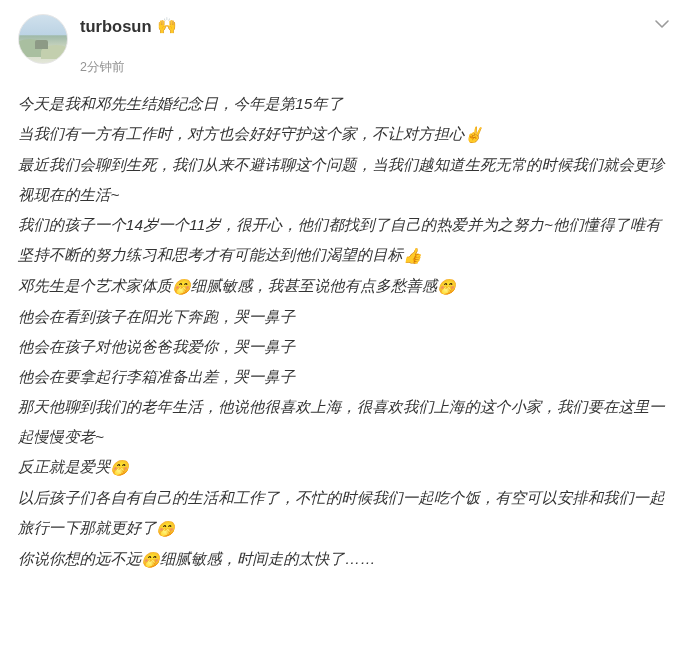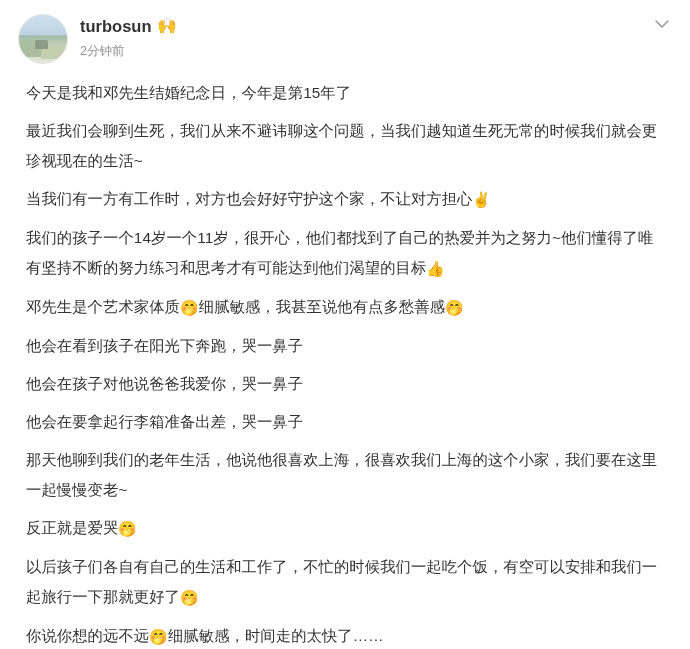--- a/index.html
+++ b/index.html
@@ -75,21 +75,21 @@
     font-size: 16.5px;
     font-weight: bold;
     color: #333333;
     line-height: 20px;
   }
   .name-emoji {
     font-size: 16px;
     line-height: 18px;
   }
   .timestamp {
-    margin-top: 7px;
+    margin-top: 23px;
     font-size: 12.5px;
     color: #939393;
     line-height: 16px;
   }
   .chevron {
     position: absolute;
     top: 14px;
     right: 18px;
     width: 20px;
     height: 20px;
@@ -97,21 +97,22 @@
   }
   .chevron svg { display: block; }
   .content {
     margin-top: 14px;
     font-size: 15.3px;
     line-height: 30px;
     color: #333333;
     letter-spacing: 0.1px;
   }
   .content p {
-    margin: 8px;
+    margin: 0;
+    font-style: italic;
   }
   .emoji {
     font-size: 15px;
     vertical-align: -1px;
   }
 </style>
 </head>
 <body>
 
 <div class="post">
@@ -132,22 +133,22 @@
   </div>
 
   <div class="chevron">
     <svg width="20" height="20" viewBox="0 0 20 20">
       <path d="M4 7 L10 13 L16 7" fill="none" stroke="#9b9b9b" stroke-width="1.6" stroke-linecap="round" stroke-linejoin="round"></path>
     </svg>
   </div>
 
   <div class="content">
     <p><span>今天是我和邓先生结婚纪念日，今年是第15年了</span></p>
+    <p><span>当我们有一方有工作时，对方也会好好守护这个家，不让对方担心</span><span class="emoji">✌</span></p>
     <p><span>最近我们会聊到生死，我们从来不避讳聊这个问题，当我们越知道生死无常的时候我们就会更珍视现在的生活~</span></p>
-    <p><span>当我们有一方有工作时，对方也会好好守护这个家，不让对方担心</span><span class="emoji">✌</span></p>
     <p><span>我们的孩子一个14岁一个11岁，很开心，他们都找到了自己的热爱并为之努力~他们懂得了唯有坚持不断的努力练习和思考才有可能达到他们渴望的目标</span><span class="emoji">👍</span></p>
     <p><span>邓先生是个艺术家体质</span><span class="emoji">🤭</span><span>细腻敏感，我甚至说他有点多愁善感</span><span class="emoji">🤭</span></p>
     <p><span>他会在看到孩子在阳光下奔跑，哭一鼻子</span></p>
     <p><span>他会在孩子对他说爸爸我爱你，哭一鼻子</span></p>
     <p><span>他会在要拿起行李箱准备出差，哭一鼻子</span></p>
     <p><span>那天他聊到我们的老年生活，他说他很喜欢上海，很喜欢我们上海的这个小家，我们要在这里一起慢慢变老~</span></p>
     <p><span>反正就是爱哭</span><span class="emoji">🤭</span></p>
     <p><span>以后孩子们各自有自己的生活和工作了，不忙的时候我们一起吃个饭，有空可以安排和我们一起旅行一下那就更好了</span><span class="emoji">🤭</span></p>
     <p><span>你说你想的远不远</span><span class="emoji">🤭</span><span>细腻敏感，时间走的太快了……</span></p>
 

